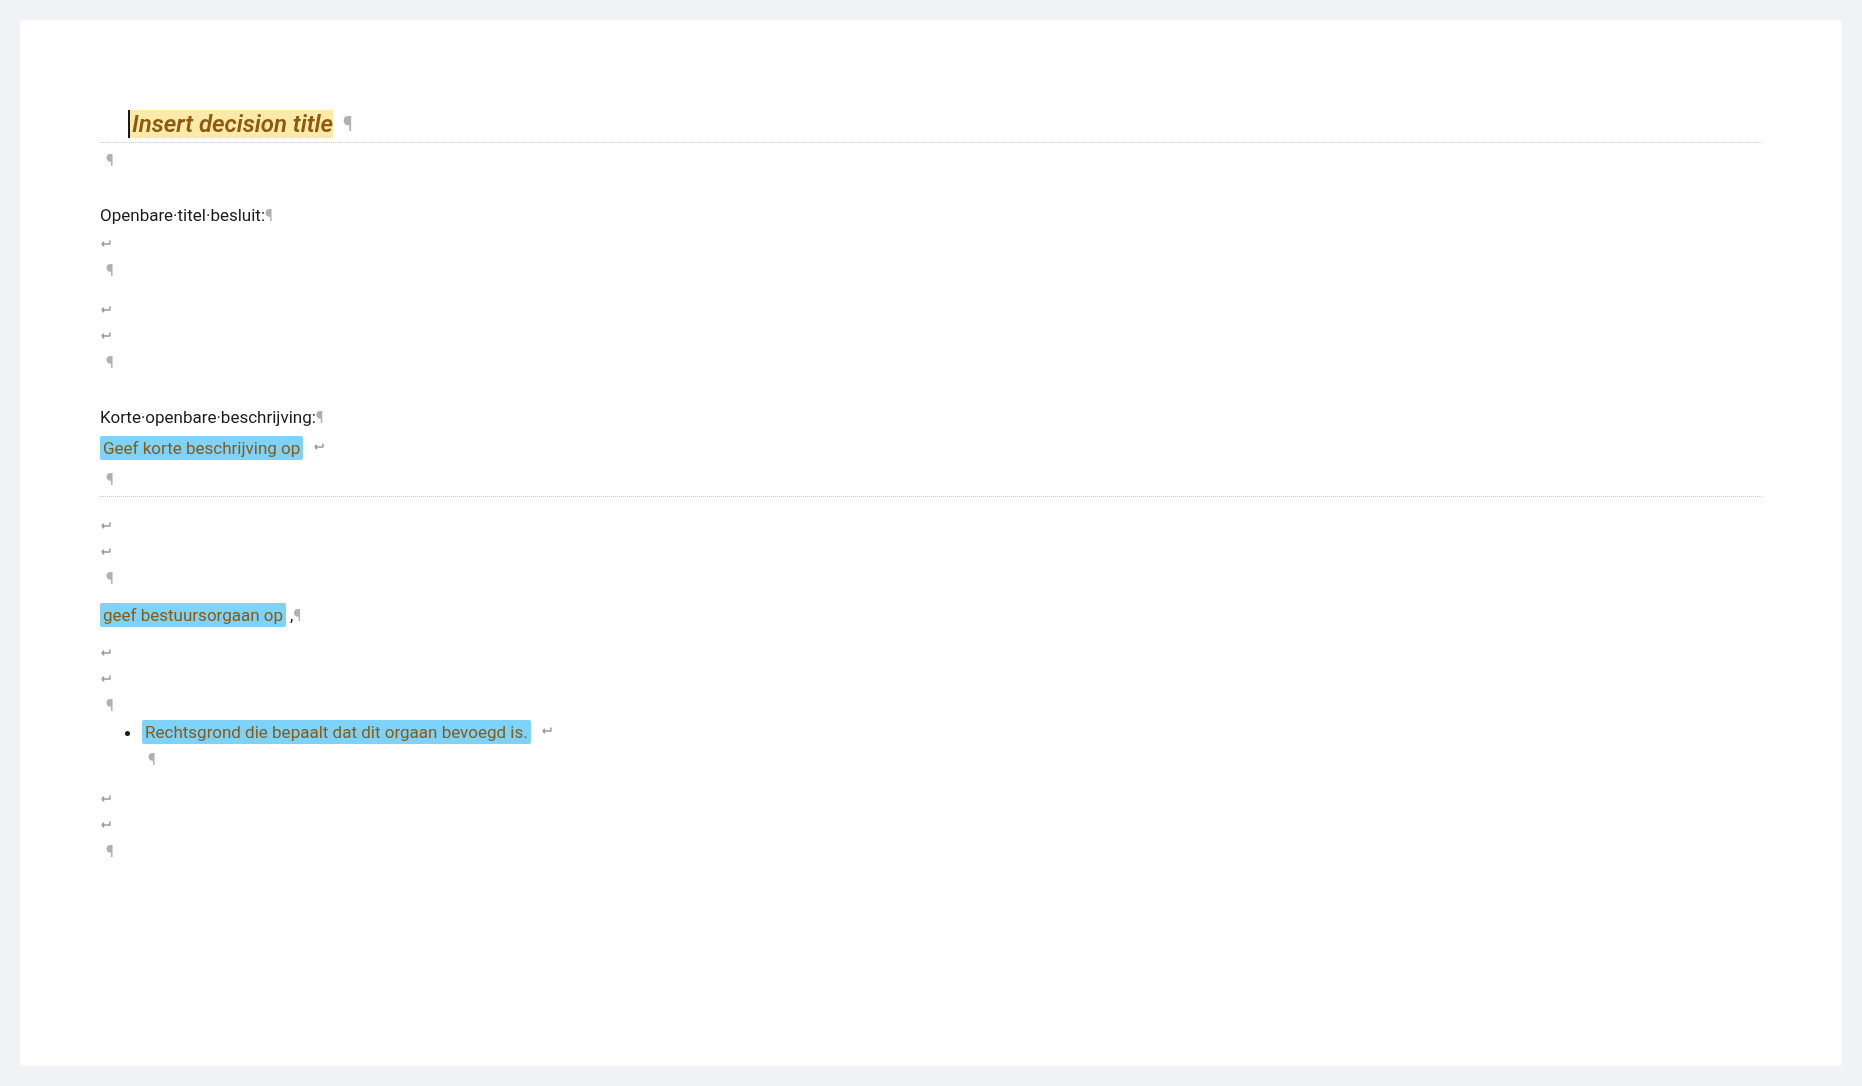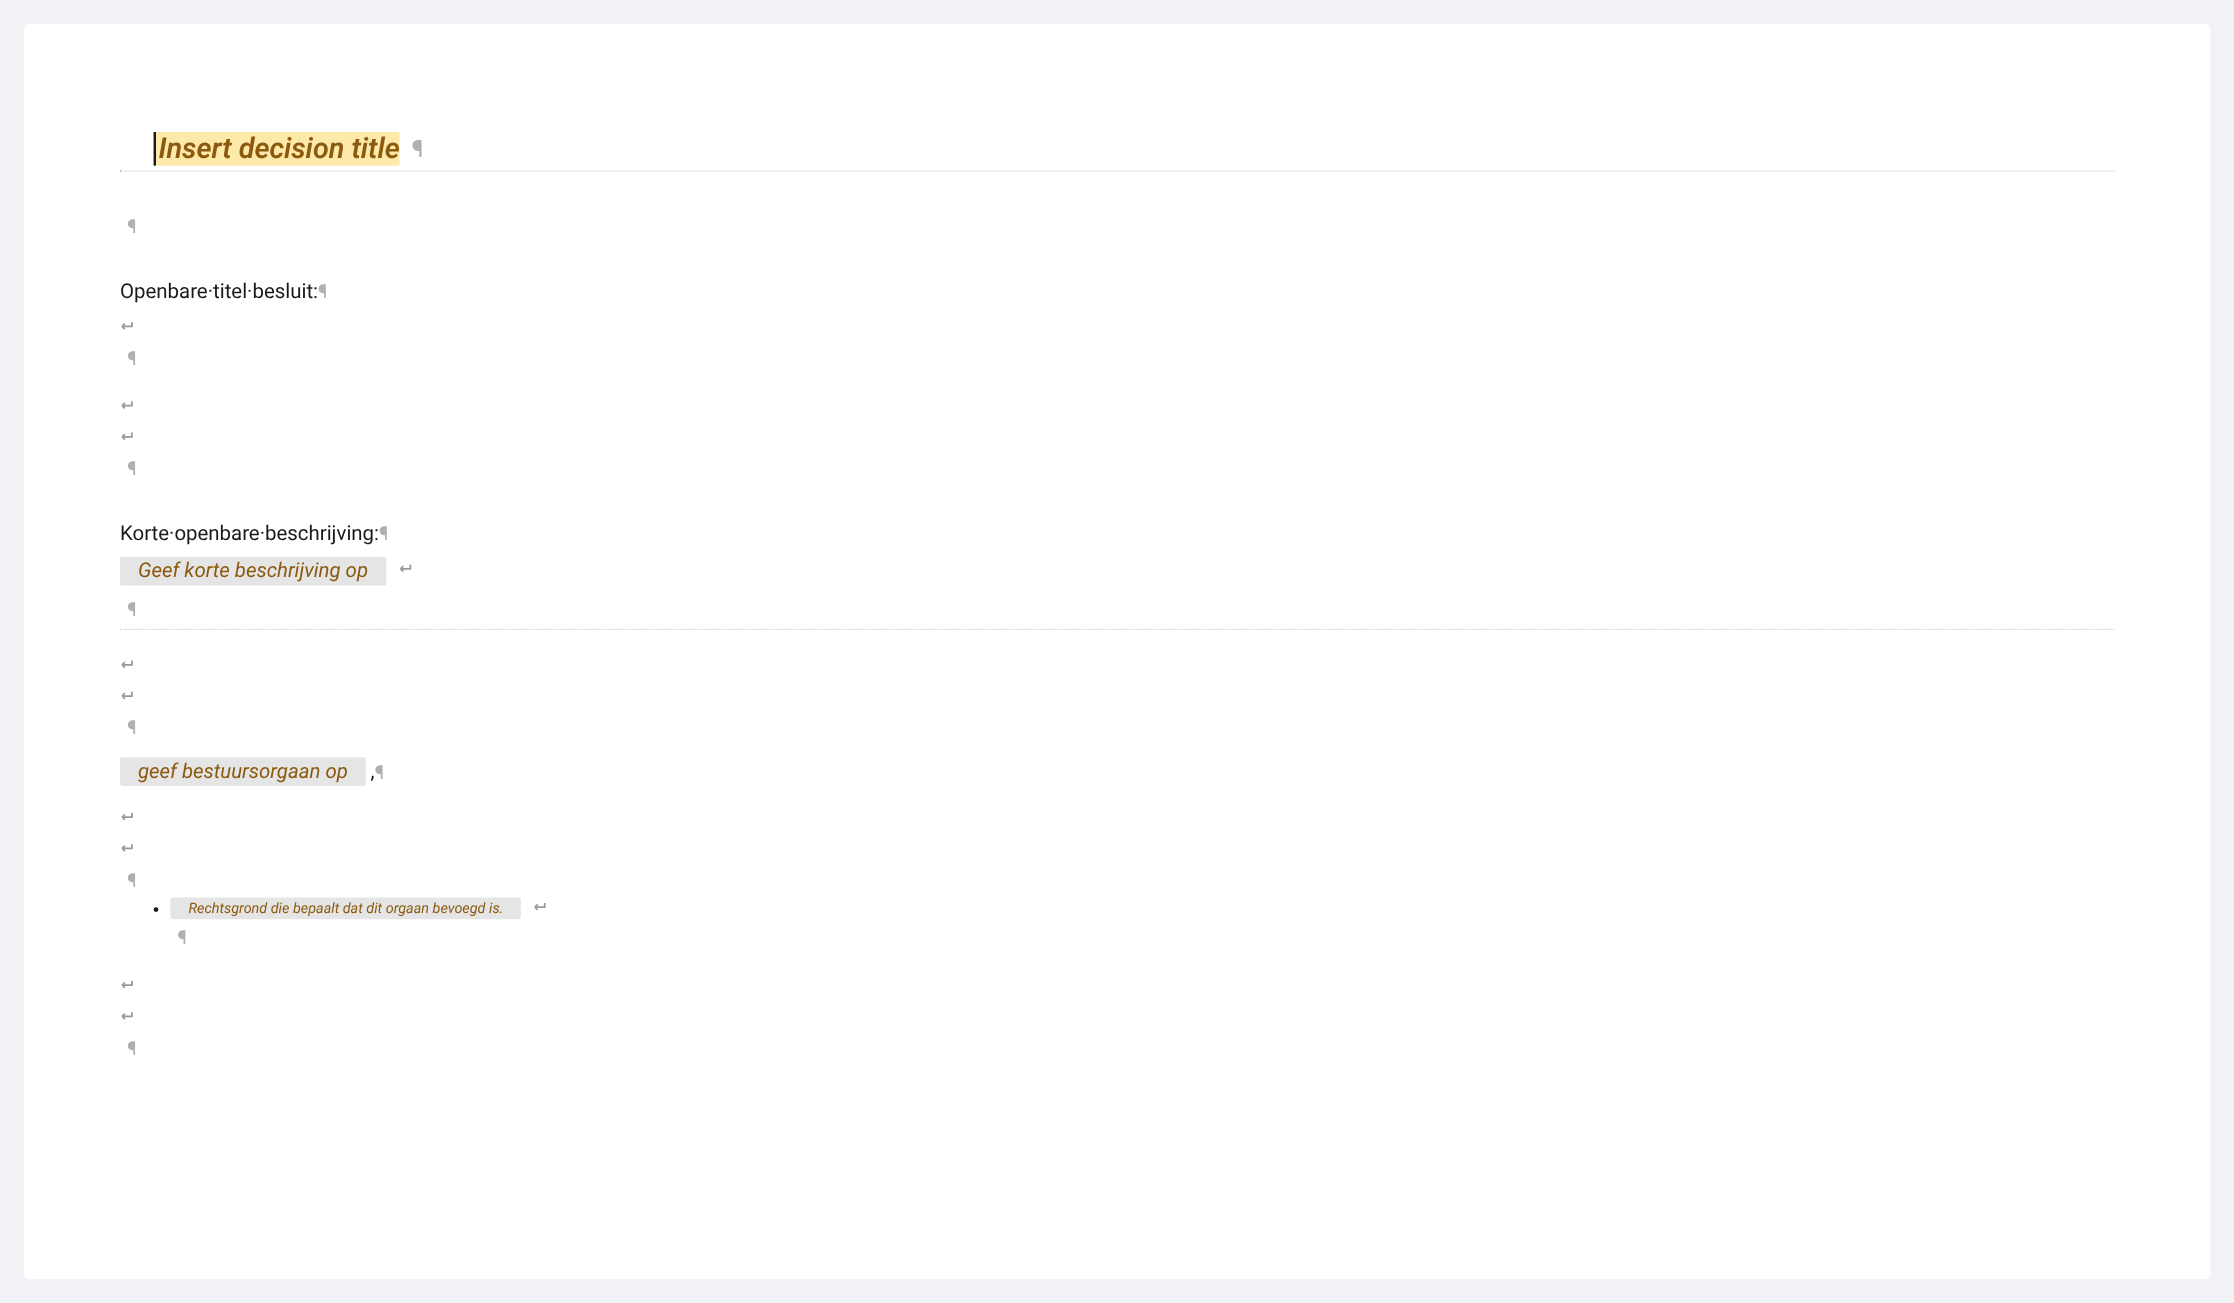--- a/index.html
+++ b/index.html
@@ -16,30 +16,29 @@
       background: #ffffff;
       border-radius: 4px;
       padding: 90px 80px 40px 80px;
       min-height: 1046px;
       max-width: 1822px;
       margin: 0 auto;
     }
     .doc-title-row {
       border-bottom: 1px dotted #ccc;
       padding-bottom: 4px;
-      margin-bottom: 32px;
+      margin-bottom: 4px;
       display: flex;
       align-items: center;
       padding-left: 28px;
     }
     .placeholder {
-      background: #e5e5e5;
+      background: #7dd3fc;
       color: #8b5a0f;
-      font-style: italic;
-      padding: 2px 15px;
+      padding: 2px 3px;
       border-radius: 2px;
       display: inline;
     }
     .title-placeholder {
       font-size: 24px;
       font-weight: 600;
       border-left: 2px solid #1a1a1a;
       padding-left: 2px;
       background: #fde9a9;
       color: #8b5a0f;
@@ -91,21 +90,21 @@
       color: #1a1a1a;
       margin-top: 36px;
       margin-bottom: 12px;
     }
     ul.bullet-list {
       list-style: disc;
       padding-left: 42px;
     }
     ul.bullet-list li {
       color: #1a1a1a;
-      font-size: 12px;
+      font-size: 17px;
       padding: 2px 0;
     }
     .li-content {
       display: inline-flex;
       align-items: center;
     }
     .comma-after {
       color: #1a1a1a;
       font-size: 17px;
       margin-left: 4px;

